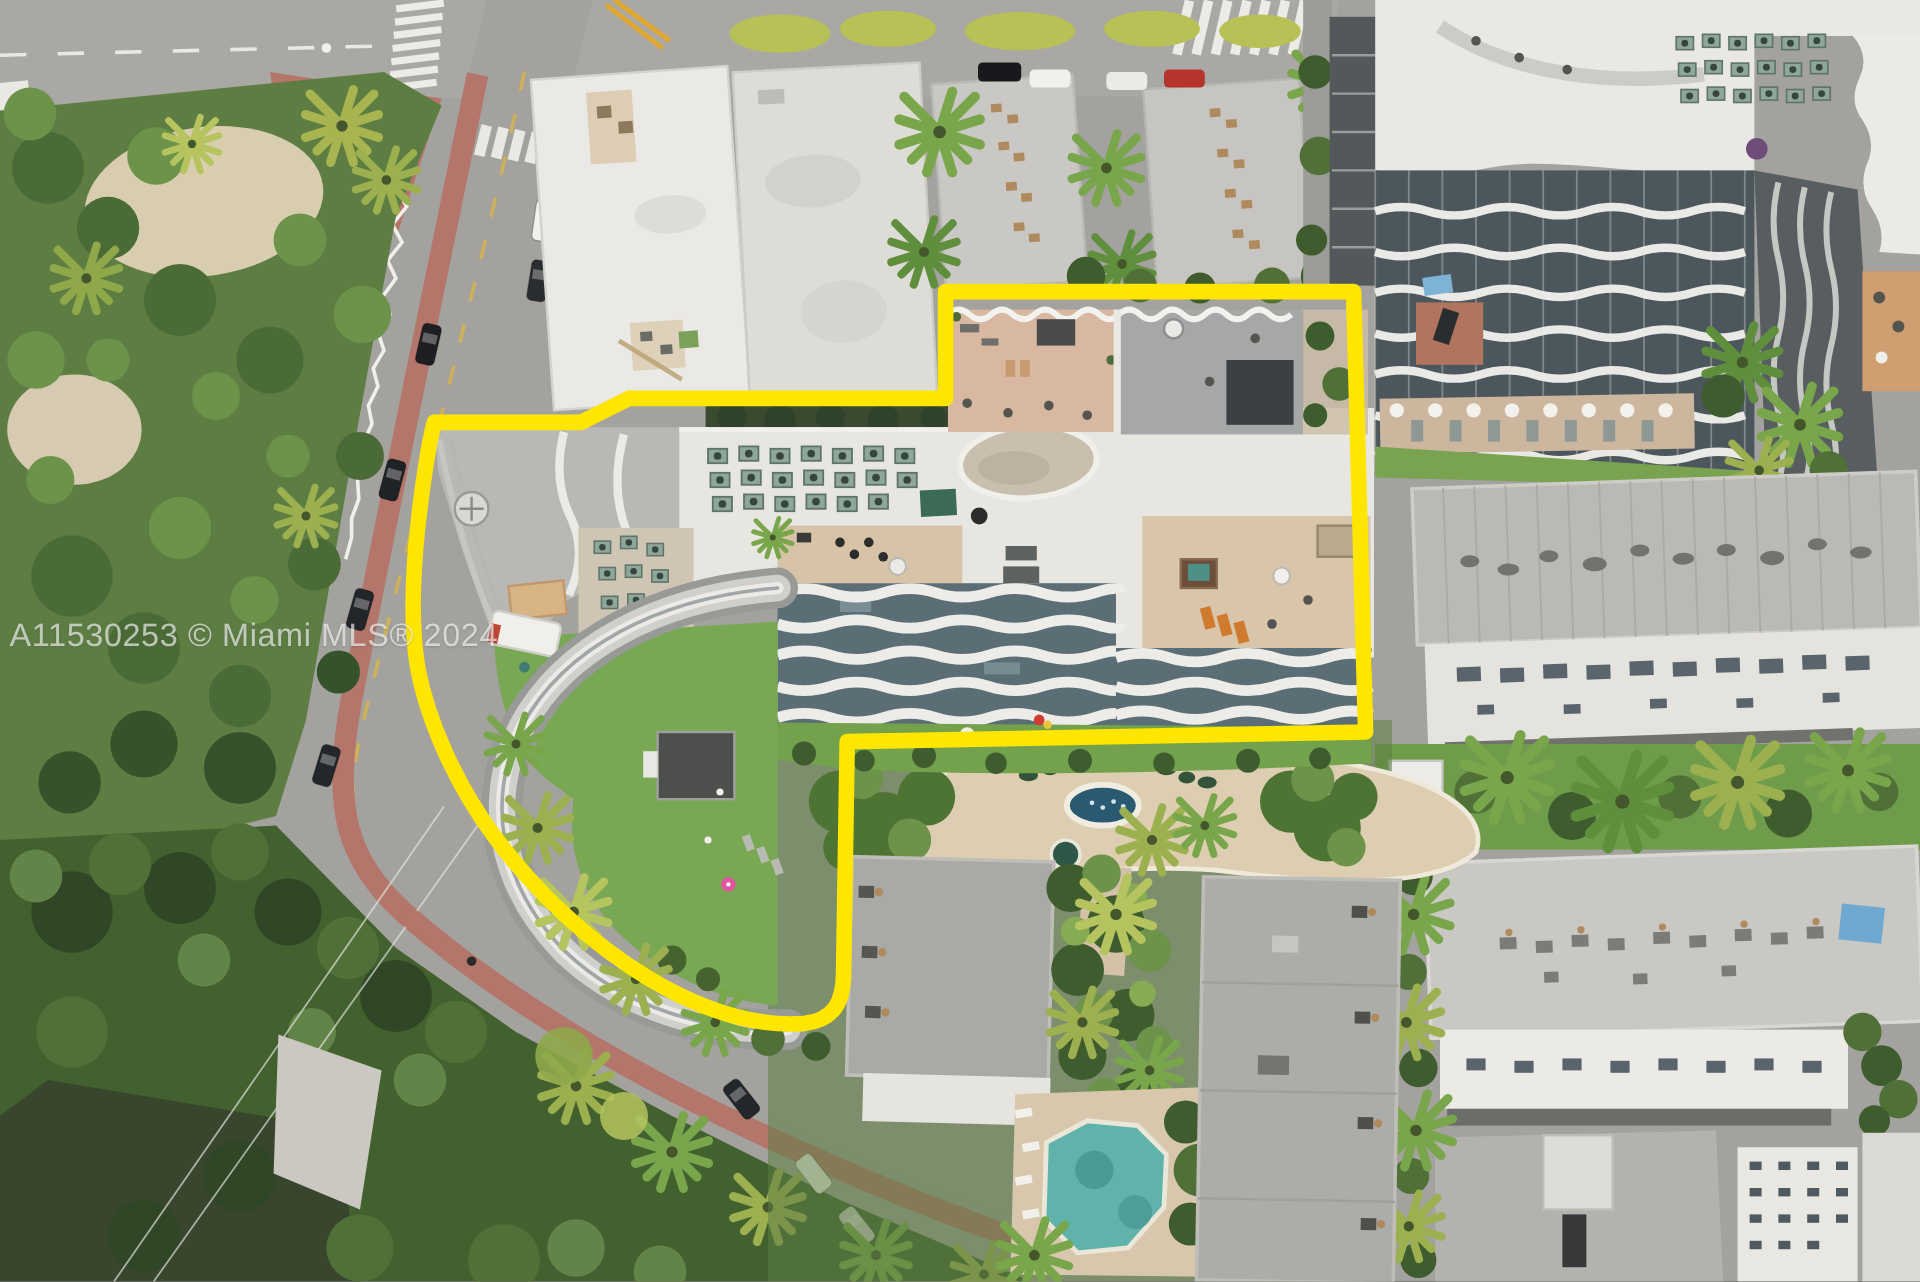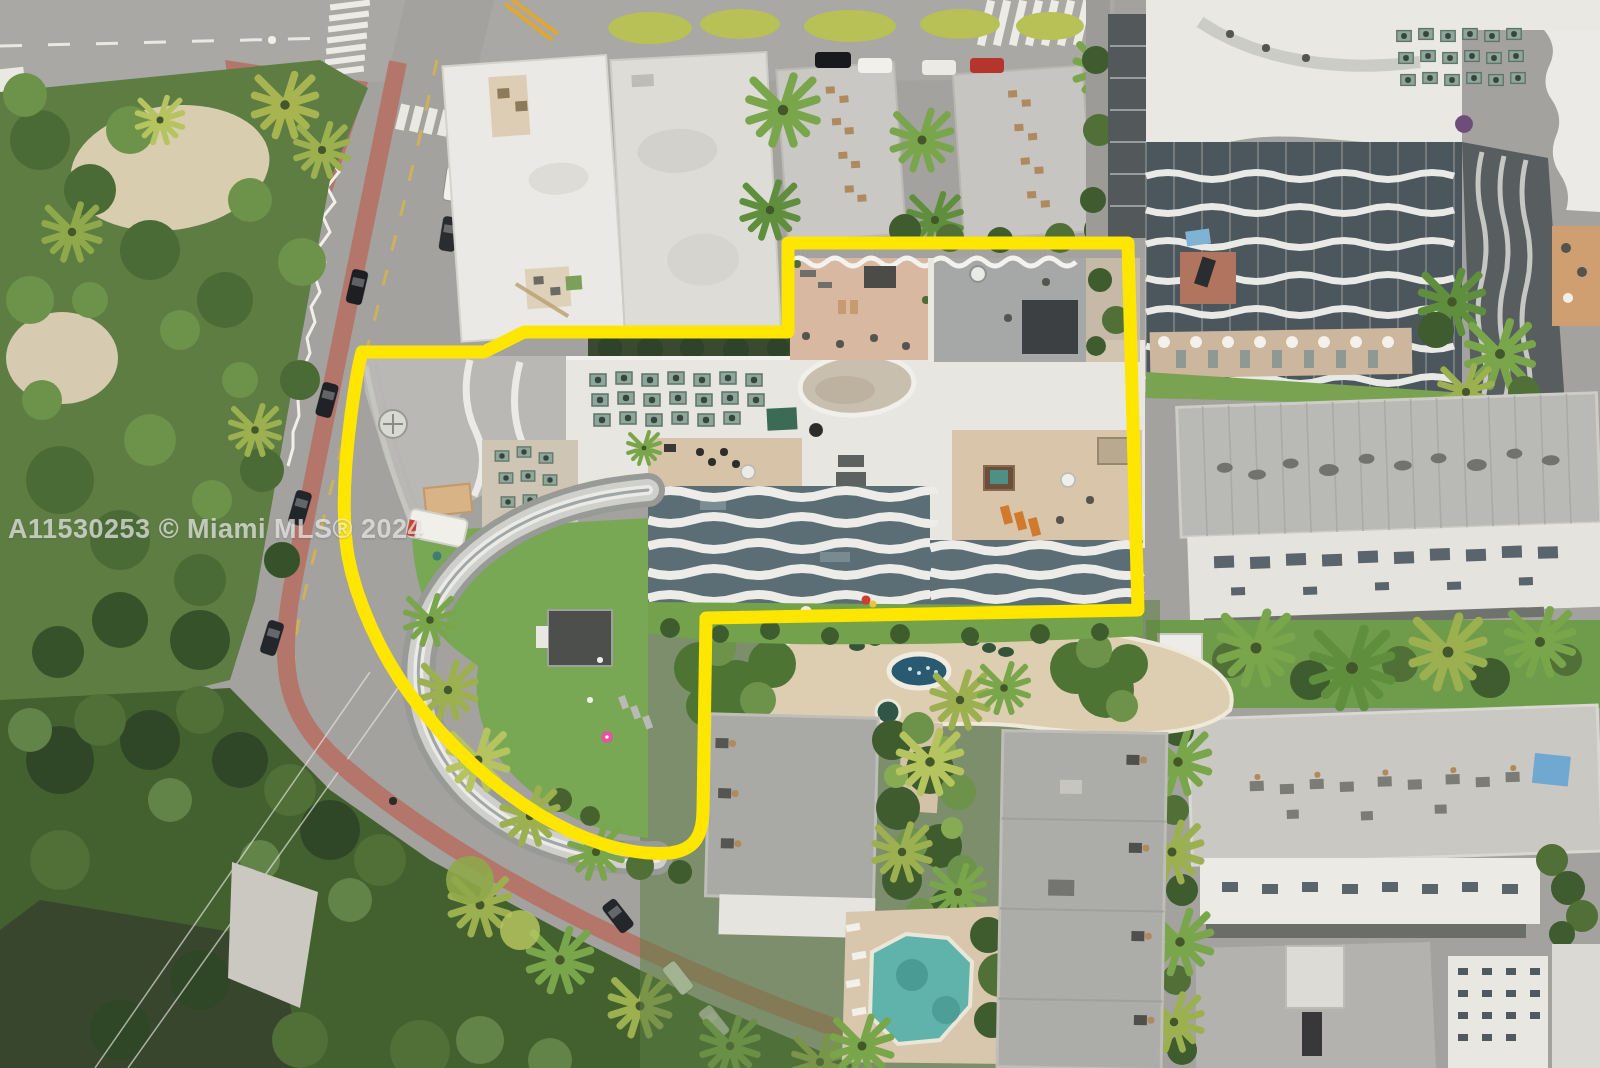--- a/index.html
+++ b/index.html
@@ -1,17 +1,17 @@
 <!DOCTYPE html>
 <html><head>
 <meta charset="utf-8">
 <style>
   html,body{margin:0;padding:0;background:#666;}
   .stage{position:relative;width:1600px;height:1068px;overflow:hidden;
-         font-family:"Liberation Sans",sans-serif;font-weight:bold;}
+         font-family:"Liberation Sans",sans-serif;}
   .stage svg{position:absolute;inset:0;display:block;}
   .watermark{position:absolute;left:8px;top:514px;font-size:27px;letter-spacing:.5px;
              color:rgba(255,255,255,.62);text-shadow:0 1px 2px rgba(90,90,90,.35);
              white-space:nowrap;pointer-events:none;}
 </style>
 </head>
 <body>
 
 <div class="stage">
 <svg viewBox="0 0 1600 1068" width="1600" height="1068">

